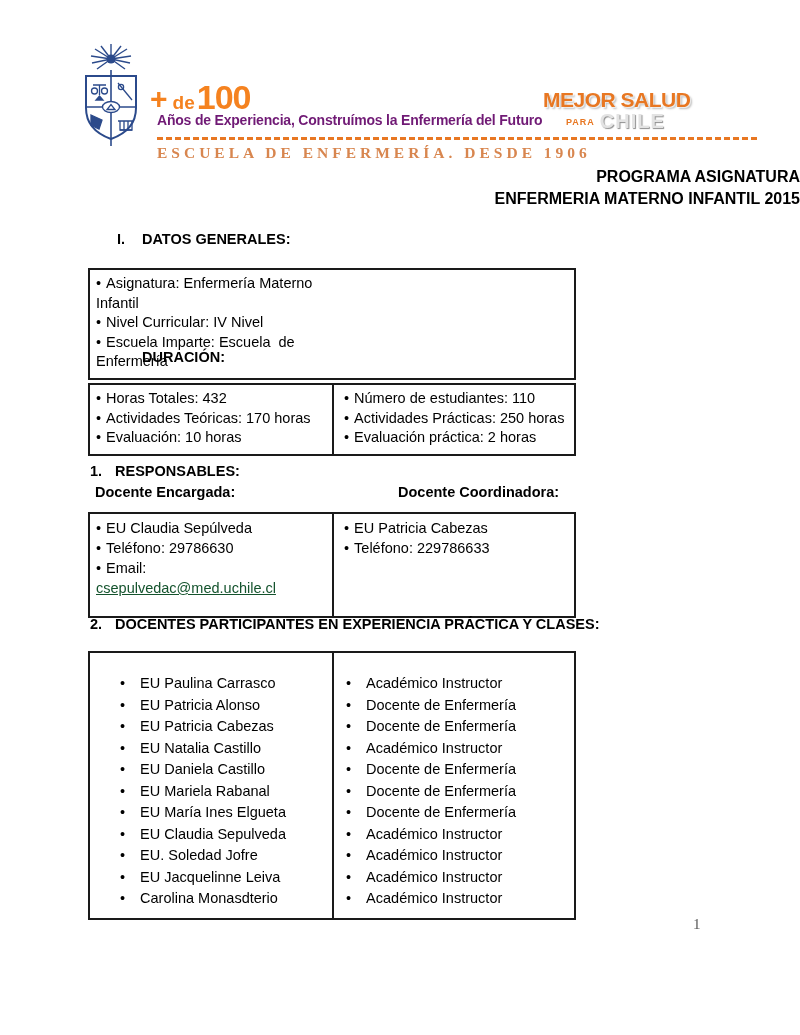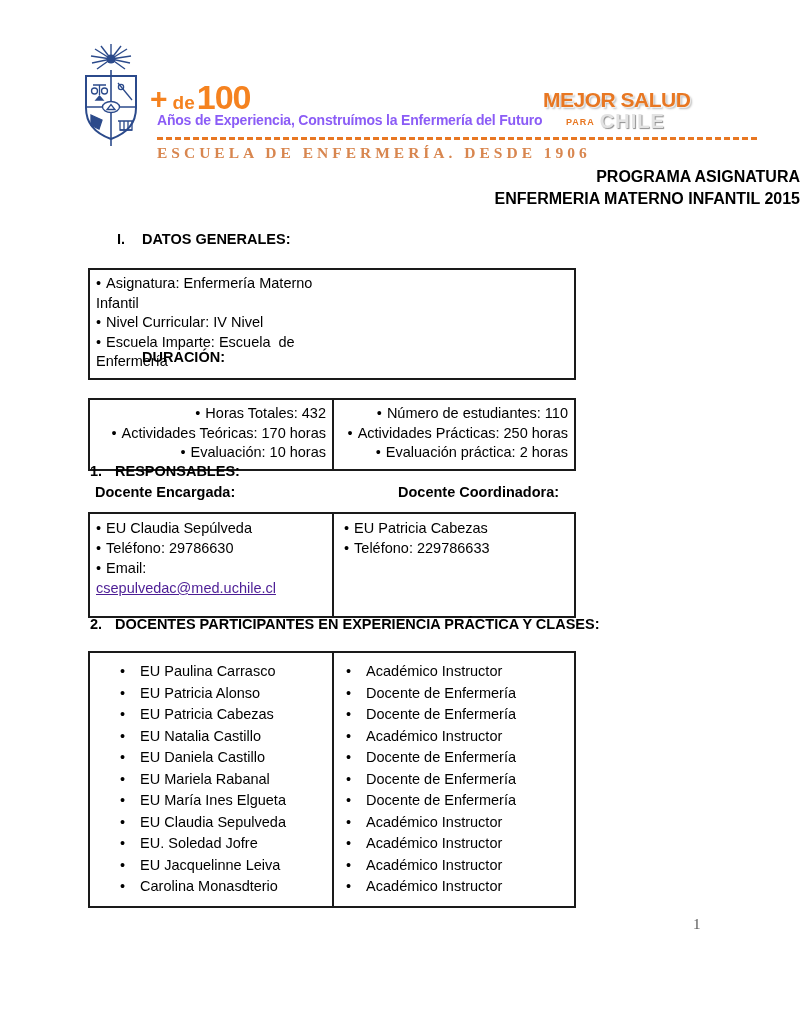--- a/index.html
+++ b/index.html
@@ -8,21 +8,21 @@
     background:#ffffff; font-family:"Liberation Sans", sans-serif; color:#000;
     overflow:hidden;
   }
 
   
   .crest { position:absolute; left:74px; top:44px; }
   .stat { position:absolute; left:150px; top:78px; display:flex; align-items:baseline; color:#F5821F; font-weight:bold; }
   .stat .plus { font-size:30px; margin-right:5px; }
   .stat .de   { font-size:19px; margin-right:2px; }
   .stat .num  { font-size:34px; letter-spacing:-1px; }
-  .tagline { position:absolute; left:157px; top:112px; font-size:14px; font-weight:bold; color:#8b5cf6; letter-spacing:-0.2px; }
+  .tagline { position:absolute; left:157px; top:112px; font-size:14px; font-weight:bold; color:#701a75; letter-spacing:-0.2px; }
   .slogan1 { position:absolute; left:543px; top:88px; font-size:21px; font-weight:bold; color:#E87722;
              text-shadow:1px 1px 0 rgba(255,255,255,.6), 2px 2px 2px rgba(0,0,0,.25); letter-spacing:-0.5px; }
   .slogan2 { position:absolute; left:566px; top:110px; display:flex; align-items:center; }
   .slogan2 .para  { font-size:9px; font-weight:bold; color:#E87722; margin-right:5px; letter-spacing:1px; }
   .slogan2 .chile { font-size:20px; font-weight:bold; color:#E3E3E3; letter-spacing:1px;
                     text-shadow:1px 1px 1px #8f8f8f, -1px -1px 0 #ffffff; }
   .dashes { position:absolute; left:157px; top:137px; width:600px; border-top:3px dashed #E87722; }
   .school { position:absolute; left:157px; top:144px; font-family:"Liberation Serif", serif;
             font-size:15.5px; font-weight:bold; color:#D8864F; letter-spacing:4px; }
 
@@ -42,27 +42,27 @@
   #sub-right { left:398px; }
 
   
   .doc-table { position:absolute; left:88px; width:488px; box-sizing:border-box;
                border:2px solid #1a1a1a; display:flex; font-size:14.5px; }
   .cell { width:50%; box-sizing:border-box; padding:4px 6px 6px 6px; }
   .cell + .cell { border-left:2px solid #1a1a1a; padding-left:10px; }
   .li { line-height:19.5px; white-space:pre-wrap; }
   .li::before { content:"•"; margin-right:5px; }
   #t-datos    { top:268px; }
-  #t-duracion { top:398px;text-align:right; }
+  #t-duracion { top:383px; }
   #t-resp     { top:512px; }
   #t-resp .cell { padding-bottom:18px; }
   #t-resp .li { line-height:20px; }
-  .link { color:#4c1d95; text-decoration:underline; cursor:pointer; }
+  .link { color:#14532d; text-decoration:underline; cursor:pointer; }
   #t-docentes { top:651px; }
-  #t-docentes .cell { padding:8px 6px 8px 30px; }
+  #t-docentes .cell { padding:20px 6px 8px 30px; }
   #t-docentes .cell + .cell { padding-left:12px; }
   #t-docentes .li { line-height:21.5px; }
   #t-docentes .li::before { margin-right:15px; }
 
   
   .pagenum { position:absolute; left:693px; top:916px; font-family:"Liberation Serif", serif;
              font-size:15px; color:#595959; }
 </style>
 </head>
 <body>

